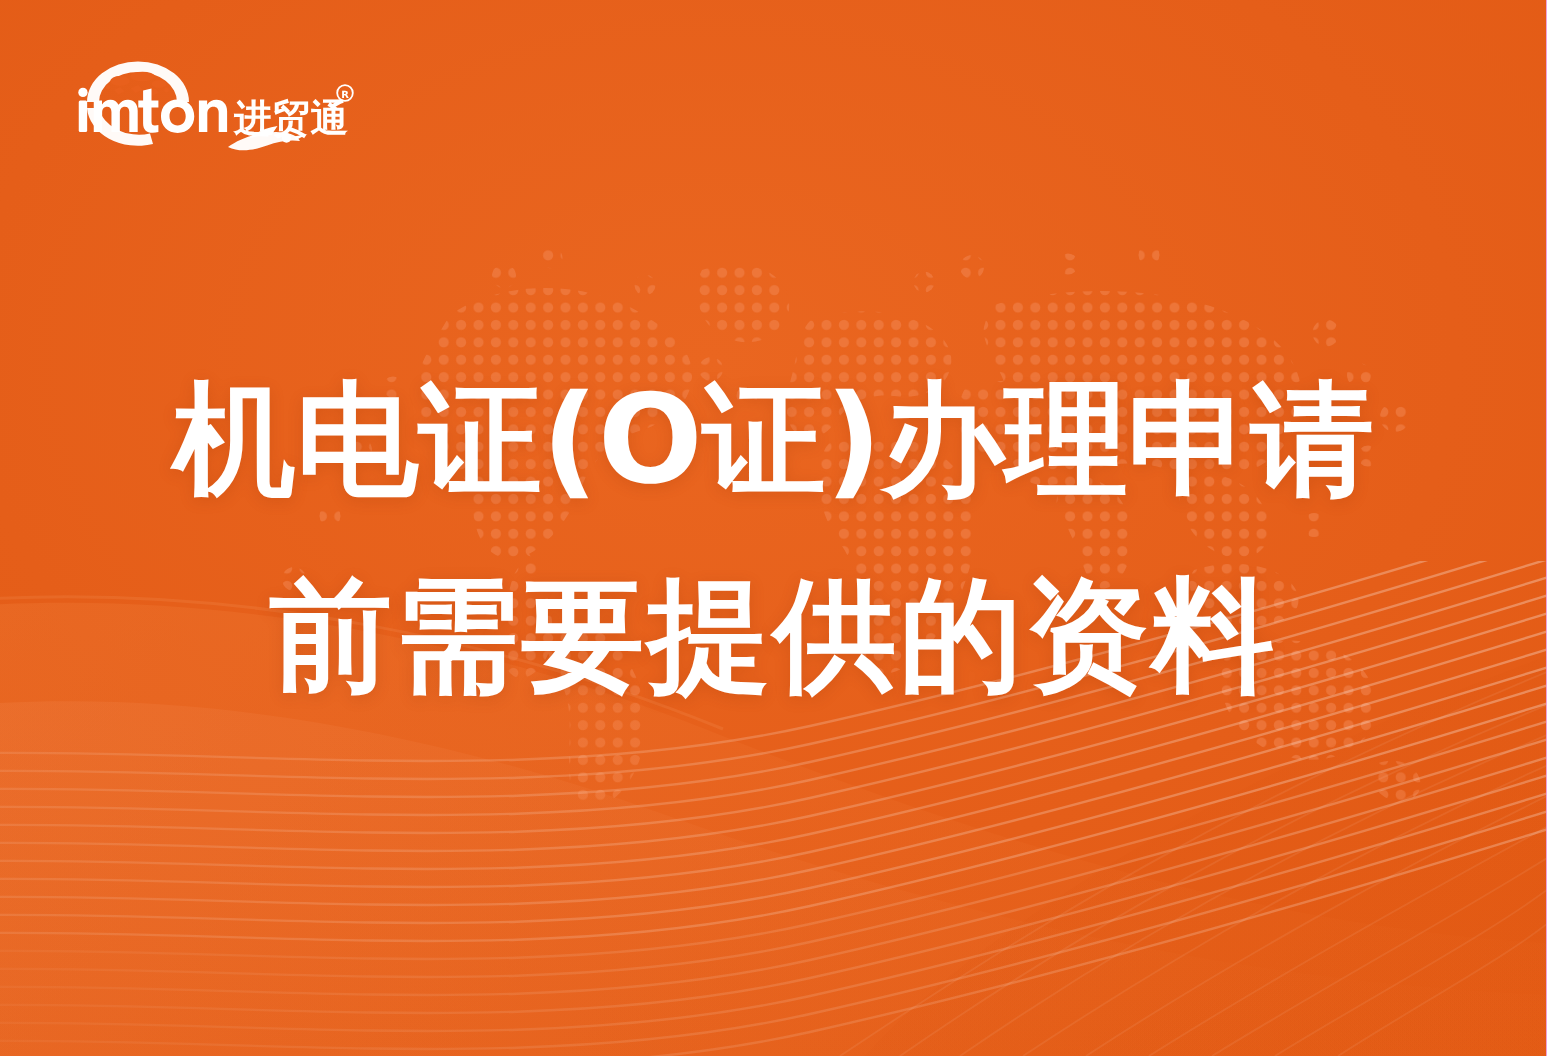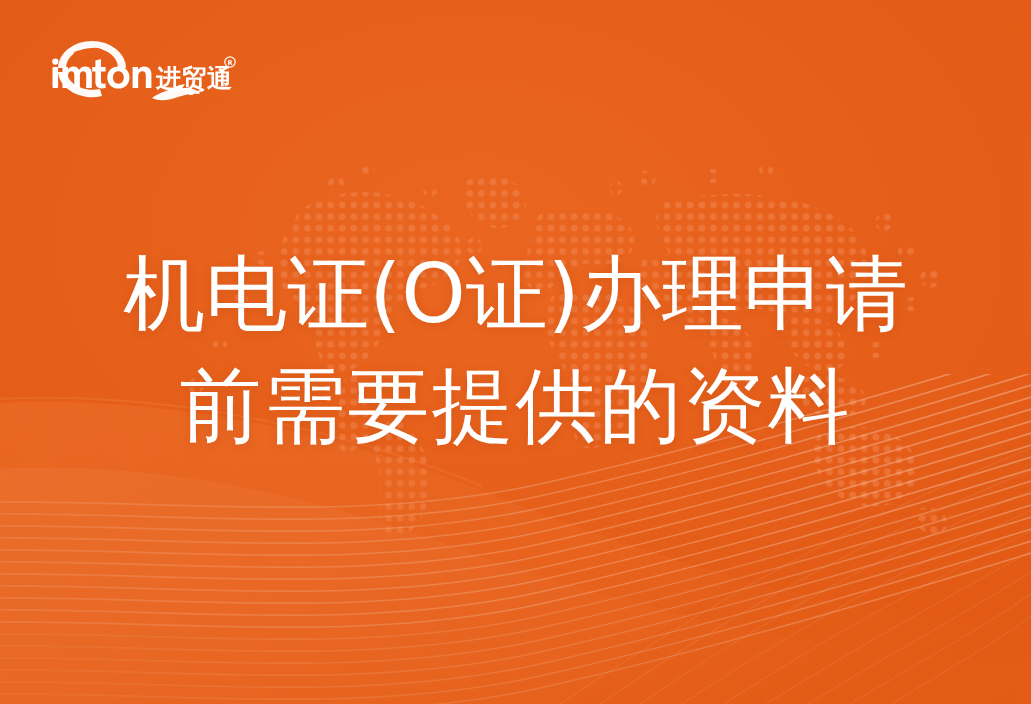--- a/index.html
+++ b/index.html
@@ -64,35 +64,35 @@
   }
 
   
   .headline {
     position: absolute;
     left: 0;
     top: 238px;
     width: 1031px;
     text-align: center;
     color: #ffffff;
-    font-weight: 400;
+    font-weight: 700;
     letter-spacing: 1px;
     line-height: 1.36;
     text-shadow: 0 2px 10px rgba(150,48,6,0.20);
     font-family: "DejaVu Sans", "Liberation Sans", sans-serif;
   }
 
   .headline .line {
     display: block;
     font-size: 82px;
     white-space: nowrap;
   }
 
   .headline .line-1 { letter-spacing: 0px; }
-  .headline .line-2 { letter-spacing: 2px; }
+  .headline .line-2 { letter-spacing: 2px; margin-top: 19px; }
 </style>
 </head>
 <body>
 
 <div id="poster">
 
   <div class="bg-base"></div>
 
   <svg class="dotmap" viewBox="0 0 1031 430" preserveAspectRatio="none" aria-hidden="true">
     <defs>

